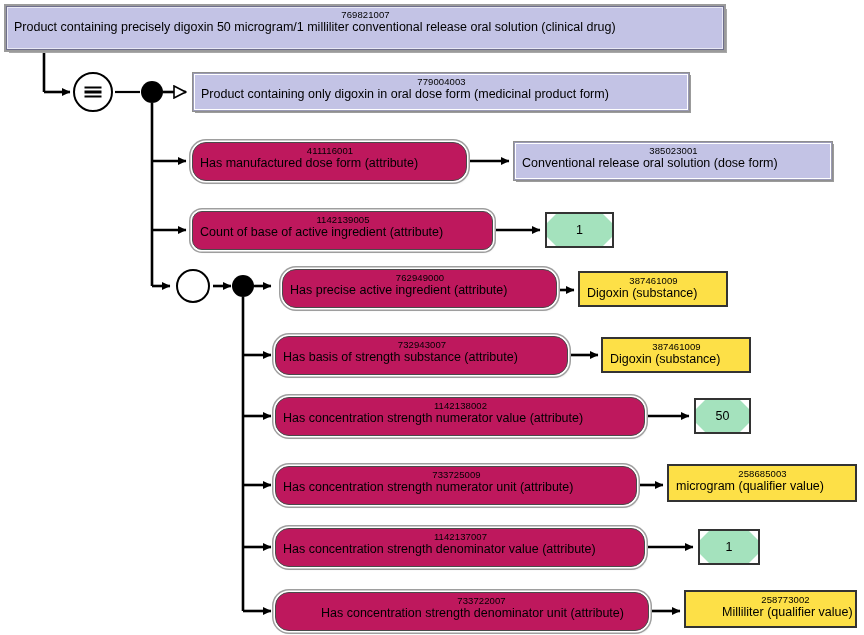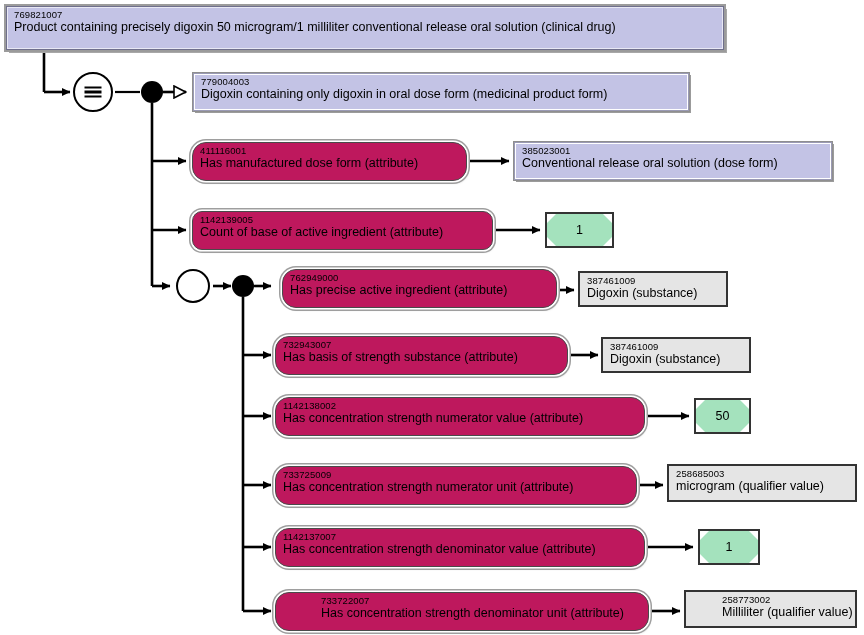--- a/index.html
+++ b/index.html
@@ -33,20 +33,21 @@
     box-sizing: border-box;
     padding: 3px 6px 4px 7px;
     line-height: 1.05;
   }
   .node .sctid {
     font-size: 9.5px;
     color: #000;
     display: block;
     letter-spacing: 0.1px;
     white-space: nowrap;
+    text-align: center;
   }
   .node .term {
     font-size: 12.5px;
     color: #000;
     display: block;
     margin-top: 1px;
     white-space: nowrap;
   }
 
   
@@ -62,21 +63,21 @@
     background: #c3c3e5;
     border: 1px solid #6f6f8c;
     box-shadow:
       inset 0 0 0 1px #e8e8f4,
       0 0 0 2px #9b9b9b,
       3px 3px 0 0 #a8a8a8;
   }
 
   
   .value-blue {
-    background: #e5e5e5;
+    background: #fde047;
     border: 2px solid #333333;
   }
 
   
   .attribute {
     background: #be185d;
     border: 1px solid #4a4a4a;
     border-radius: 14px;
     box-shadow:
       0 0 0 1.5px #ffffff,
@@ -212,21 +213,21 @@
       <i></i>
         <i></i>
         <i></i>
     </span>
   </div>
 
   <div class="glyph conj-node" style="left:141px; top:81px;"></div>
 
   <div class="node concept" style="left:193px; top:73px; width:496px; height:38px;">
     <span class="sctid">779004003</span>
-    <span class="term">Digoxin containing only digoxin in oral dose form (medicinal product form)</span>
+    <span class="term">Product containing only digoxin in oral dose form (medicinal product form)</span>
   </div>
 
   <div class="node attribute" style="left:192px; top:142px; width:275px; height:39px;">
     <span class="sctid">411116001</span>
     <span class="term">Has manufactured dose form (attribute)</span>
   </div>
   <div class="node concept" style="left:514px; top:142px; width:318px; height:38px;">
     <span class="sctid">385023001</span>
     <span class="term">Conventional release oral solution (dose form)</span>
   </div>

